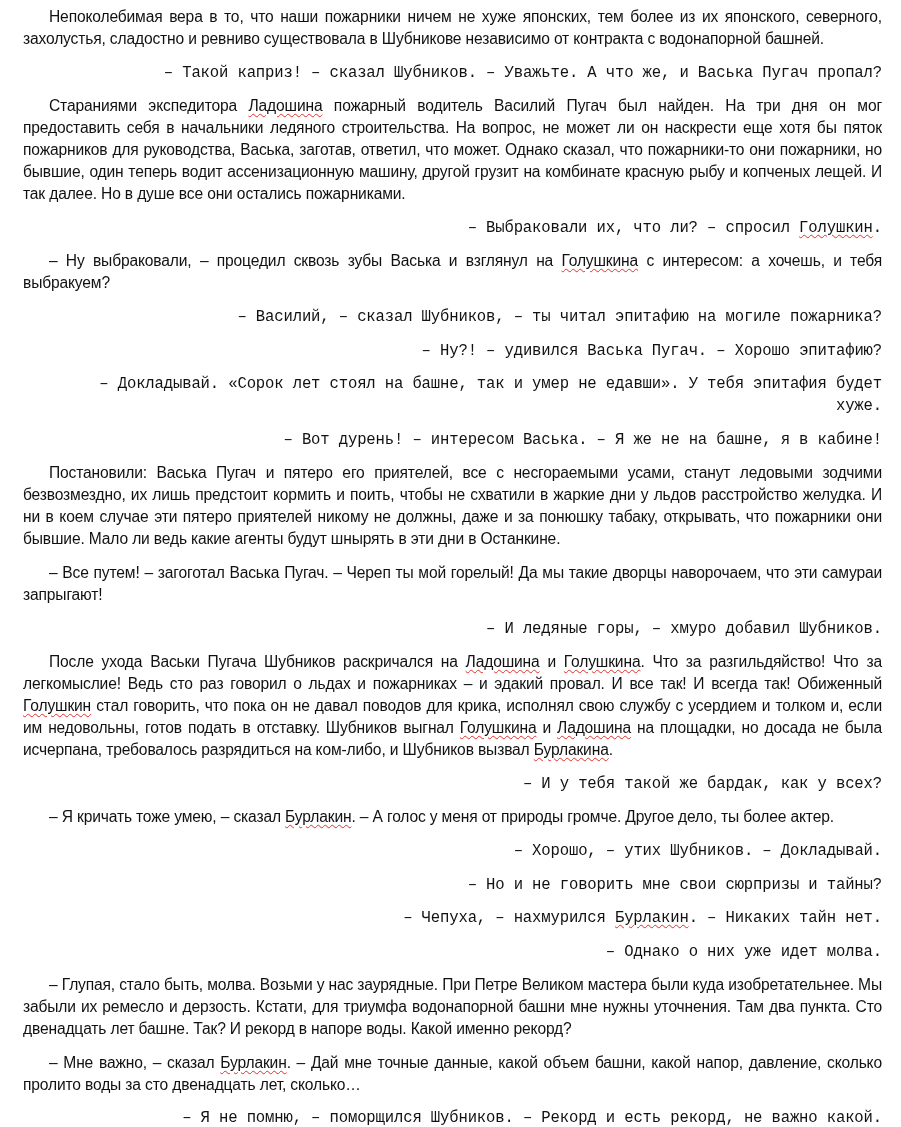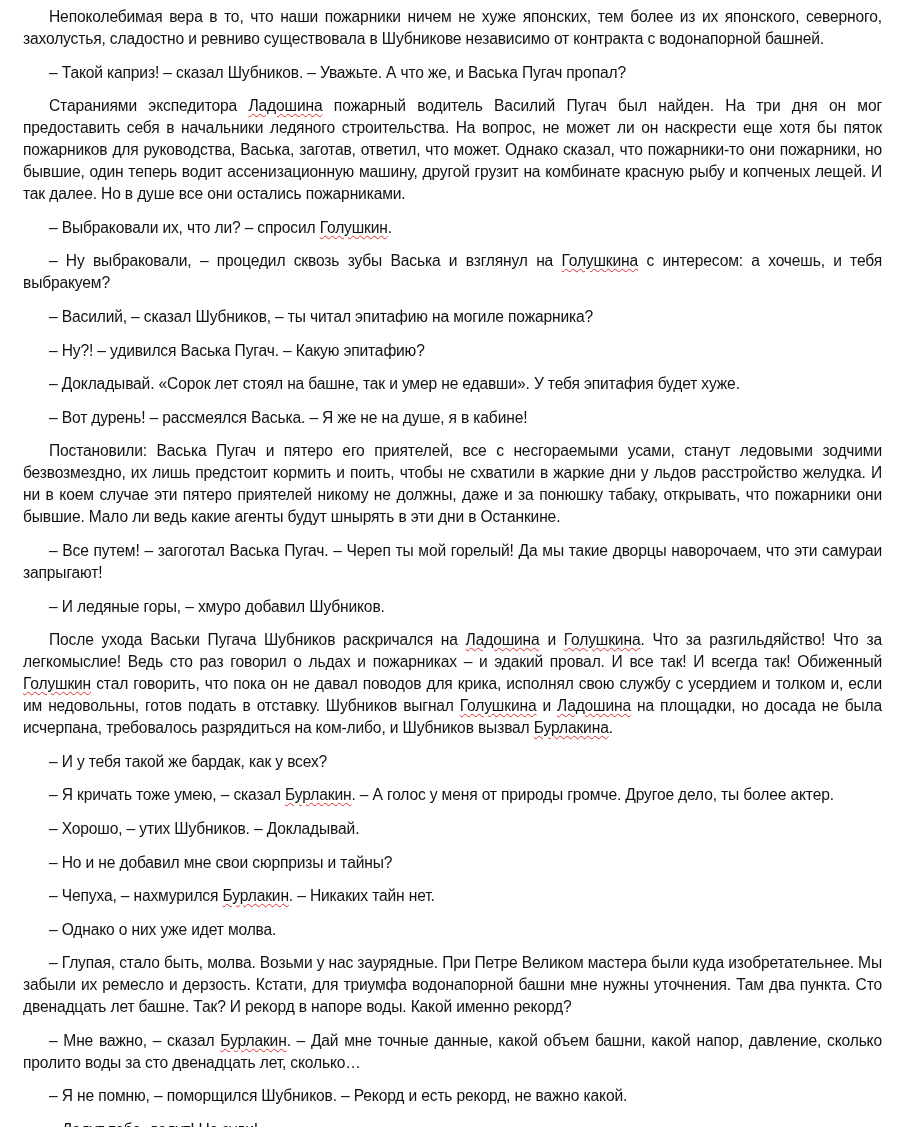--- a/index.html
+++ b/index.html
@@ -23,48 +23,49 @@
     line-height: 22px;
     color: #111111;
     letter-spacing: -0.15px;
   }
   .para {
     margin: 0 0 11.6px 0;
     text-indent: 26px;
     text-align: justify;
   }
   .para.single {
-    text-align: left;
+    text-align: right;
+    font-family: Liberation Mono, monospace;
   }
   .misspelled {
     text-decoration: underline wavy #e0302c;
     text-decoration-thickness: 1px;
     text-underline-offset: 2px;
   }
 </style>
 </head>
 <body>
 
 <div class="page" id="doc-page">
     <p class="para"><span>Непоколебимая вера в то, что наши пожарники ничем не хуже японских, тем более из их японского, северного, захолустья, сладостно и ревниво существовала в Шубникове независимо от контракта с водонапорной башней.</span></p>
     <p class="para single"><span>– Такой каприз! – сказал Шубников. – Уважьте. А что же, и Васька Пугач пропал?</span></p>
     <p class="para"><span>Стараниями экспедитора </span><span class="misspelled">Ладошина</span><span> пожарный водитель Василий Пугач был найден. На три дня он мог предоставить себя в начальники ледяного строительства. На вопрос, не может ли он наскрести еще хотя бы пяток пожарников для руководства, Васька, заготав, ответил, что может. Однако сказал, что пожарники-то они пожарники, но бывшие, один теперь водит ассенизационную машину, другой грузит на комбинате красную рыбу и копченых лещей. И так далее. Но в душе все они остались пожарниками.</span></p>
     <p class="para single"><span>– Выбраковали их, что ли? – спросил </span><span class="misspelled">Голушкин</span><span>.</span></p>
     <p class="para"><span>– Ну выбраковали, – процедил сквозь зубы Васька и взглянул на </span><span class="misspelled">Голушкина</span><span> с интересом: а хочешь, и тебя выбракуем?</span></p>
     <p class="para single"><span>– Василий, – сказал Шубников, – ты читал эпитафию на могиле пожарника?</span></p>
-    <p class="para single"><span>– Ну?! – удивился Васька Пугач. – Какую эпитафию?</span></p>
+    <p class="para single"><span>– Ну?! – удивился Васька Пугач. – Хорошо эпитафию?</span></p>
     <p class="para single"><span>– Докладывай. «Сорок лет стоял на башне, так и умер не едавши». У тебя эпитафия будет хуже.</span></p>
-    <p class="para single"><span>– Вот дурень! – рассмеялся Васька. – Я же не на душе, я в кабине!</span></p>
+    <p class="para single"><span>– Вот дурень! – интересом Васька. – Я же не на башне, я в кабине!</span></p>
     <p class="para"><span>Постановили: Васька Пугач и пятеро его приятелей, все с несгораемыми усами, станут ледовыми зодчими безвозмездно, их лишь предстоит кормить и поить, чтобы не схватили в жаркие дни у льдов расстройство желудка. И ни в коем случае эти пятеро приятелей никому не должны, даже и за понюшку табаку, открывать, что пожарники они бывшие. Мало ли ведь какие агенты будут шнырять в эти дни в Останкине.</span></p>
     <p class="para"><span>– Все путем! – загоготал Васька Пугач. – Череп ты мой горелый! Да мы такие дворцы наворочаем, что эти самураи запрыгают!</span></p>
     <p class="para single"><span>– И ледяные горы, – хмуро добавил Шубников.</span></p>
     <p class="para"><span>После ухода Васьки Пугача Шубников раскричался на </span><span class="misspelled">Ладошина</span><span> и </span><span class="misspelled">Голушкина</span><span>. Что за разгильдяйство! Что за легкомыслие! Ведь сто раз говорил о льдах и пожарниках – и эдакий провал. И все так! И всегда так! Обиженный </span><span class="misspelled">Голушкин</span><span> стал говорить, что пока он не давал поводов для крика, исполнял свою службу с усердием и толком и, если им недовольны, готов подать в отставку. Шубников выгнал </span><span class="misspelled">Голушкина</span><span> и </span><span class="misspelled">Ладошина</span><span> на площадки, но досада не была исчерпана, требовалось разрядиться на ком-либо, и Шубников вызвал </span><span class="misspelled">Бурлакина</span><span>.</span></p>
     <p class="para single"><span>– И у тебя такой же бардак, как у всех?</span></p>
     <p class="para"><span>– Я кричать тоже умею, – сказал </span><span class="misspelled">Бурлакин</span><span>. – А голос у меня от природы громче. Другое дело, ты более актер.</span></p>
     <p class="para single"><span>– Хорошо, – утих Шубников. – Докладывай.</span></p>
-    <p class="para single"><span>– Но и не добавил мне свои сюрпризы и тайны?</span></p>
+    <p class="para single"><span>– Но и не говорить мне свои сюрпризы и тайны?</span></p>
     <p class="para single"><span>– Чепуха, – нахмурился </span><span class="misspelled">Бурлакин</span><span>. – Никаких тайн нет.</span></p>
     <p class="para single"><span>– Однако о них уже идет молва.</span></p>
     <p class="para"><span>– Глупая, стало быть, молва. Возьми у нас заурядные. При Петре Великом мастера были куда изобретательнее. Мы забыли их ремесло и дерзость. Кстати, для триумфа водонапорной башни мне нужны уточнения. Там два пункта. Сто двенадцать лет башне. Так? И рекорд в напоре воды. Какой именно рекорд?</span></p>
     <p class="para"><span>– Мне важно, – сказал </span><span class="misspelled">Бурлакин</span><span>. – Дай мне точные данные, какой объем башни, какой напор, давление, сколько пролито воды за сто двенадцать лет, сколько…</span></p>
     <p class="para single"><span>– Я не помню, – поморщился Шубников. – Рекорд и есть рекорд, не важно какой.</span></p>
     <p class="para single"><span>– Дадут тебе, дадут! Не зуди!</span></p>
   </div>
 
 </body></html>

